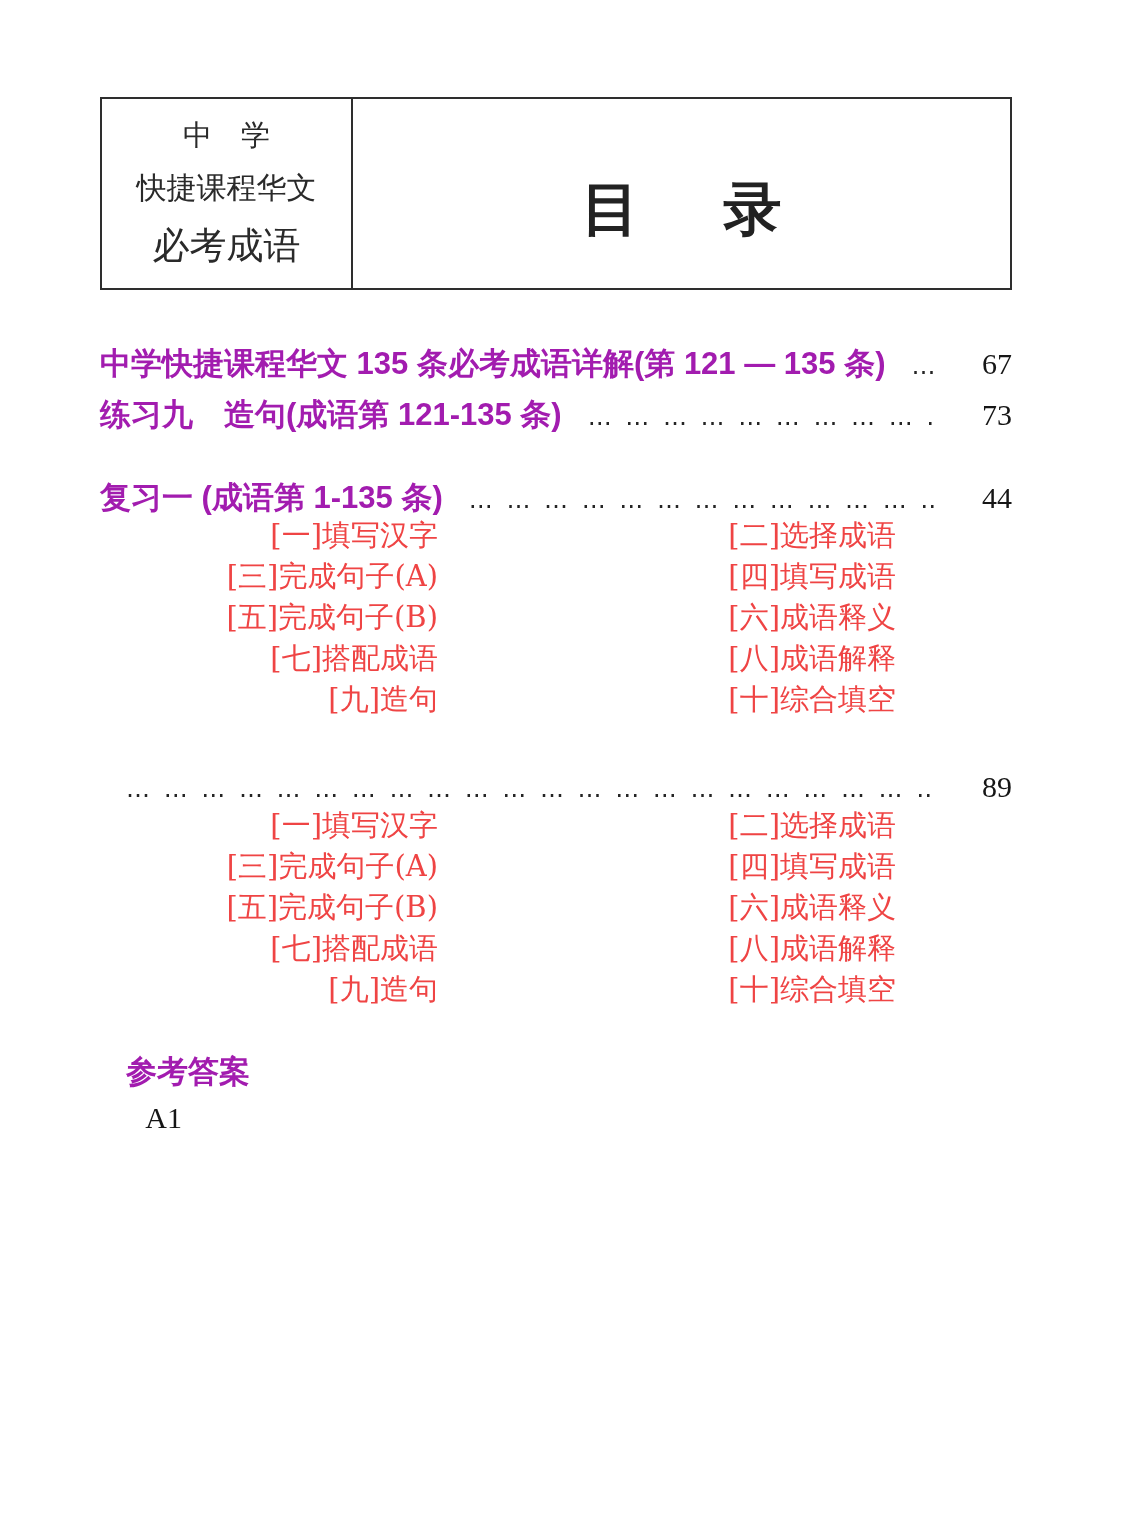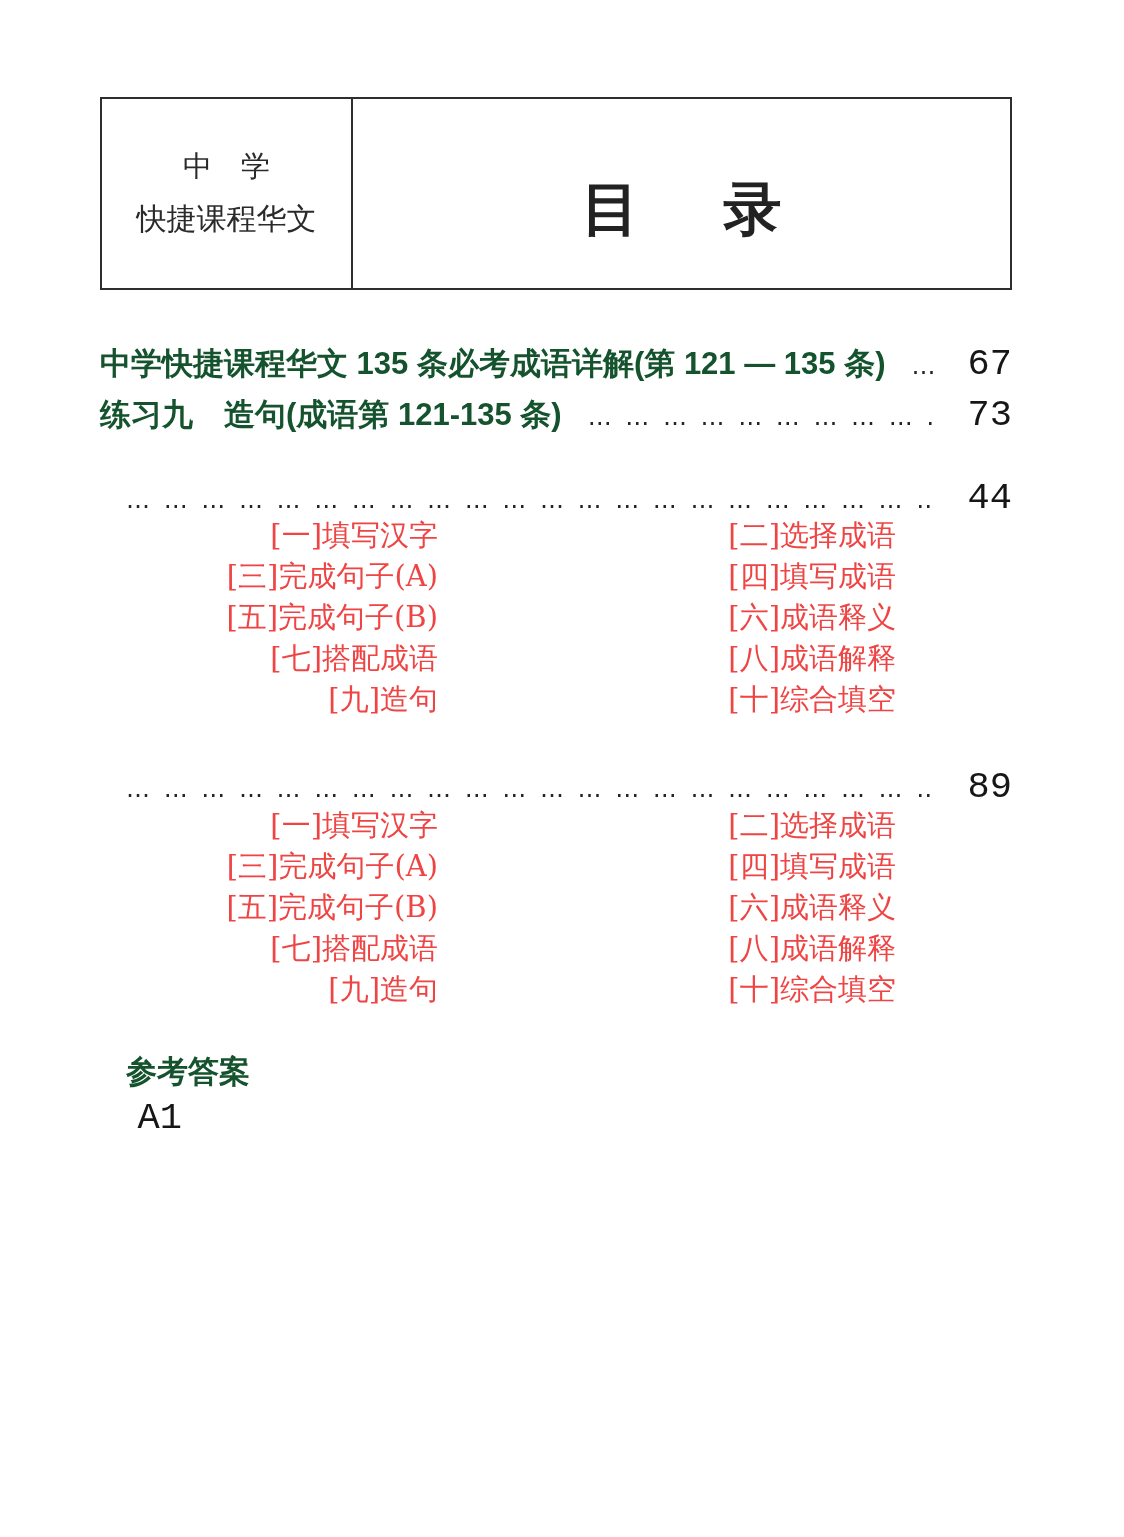--- a/index.html
+++ b/index.html
@@ -64,36 +64,36 @@
     left: 100px;
     width: 912px;
     display: flex;
     align-items: baseline;
     line-height: 46px;
   }
   .toc-title {
     font-size: 31px;
     font-weight: bold;
     white-space: nowrap;
-    color: #14532d;
+    color: #a21caf;
   }
   .toc-leader {
     flex: 1 1 0;
     min-width: 0;
     overflow: hidden;
     white-space: nowrap;
     font-family: "DejaVu Sans", sans-serif;
     font-size: 24px;
     letter-spacing: 3px;
     margin: 0 22px 0 26px;
     color: #242424;
   }
   .toc-page {
-    font-family: Liberation Mono, monospace;
-    font-size: 37px;
+    font-family: Liberation Serif, serif;
+    font-size: 30px;
     min-width: 56px;
     text-align: right;
     color: #161616;
   }
 
   .row-detail    { top: 341px; }
   .row-exercise9 { top: 392px; justify-content: center; }
   .row-review1   { top: 475px; }
   .row-review2   { top: 764px; }
   .row-answers   { top: 1049px; flex-direction: column; }
@@ -119,39 +119,41 @@
 </style>
 </head>
 <body>
 
 <div class="sheet">
 
   <div class="masthead">
     <div class="masthead-left">
       <div class="brand-line1">中　学</div>
       <div class="brand-line2">快捷课程华文</div>
+      <div class="brand-line3">必考成语</div>
     </div>
     <div class="masthead-right">
       <div class="page-title">目　录</div>
     </div>
   </div>
 
   <div class="toc-row row-detail">
     <span class="toc-title">中学快捷课程华文 135 条必考成语详解(第 121 — 135 条)</span>
     <span class="toc-leader">… … … … … … … … … … … … … … … … … … … … … … … … … … … … … … … … … …</span>
     <span class="toc-page">67</span>
   </div>
 
   <div class="toc-row row-exercise9">
     <span class="toc-title">练习九　造句(成语第 121-135 条)</span>
     <span class="toc-leader">… … … … … … … … … … … … … … … … … … … … … … … … … … … … … … … … … …</span>
     <span class="toc-page">73</span>
   </div>
 
   <div class="toc-row row-review1">
+    <span class="toc-title">复习一 (成语第 1-135 条)</span>
     <span class="toc-leader">… … … … … … … … … … … … … … … … … … … … … … … … … … … … … … … … … …</span>
     <span class="toc-page">44</span>
   </div>
 
   <div class="review-grid grid-review1">
     <span class="review-item">[一]填写汉字</span>
     <span class="review-item">[二]选择成语</span>
     <span class="review-item">[三]完成句子(A)</span>
     <span class="review-item">[四]填写成语</span>
     <span class="review-item">[五]完成句子(B)</span>

